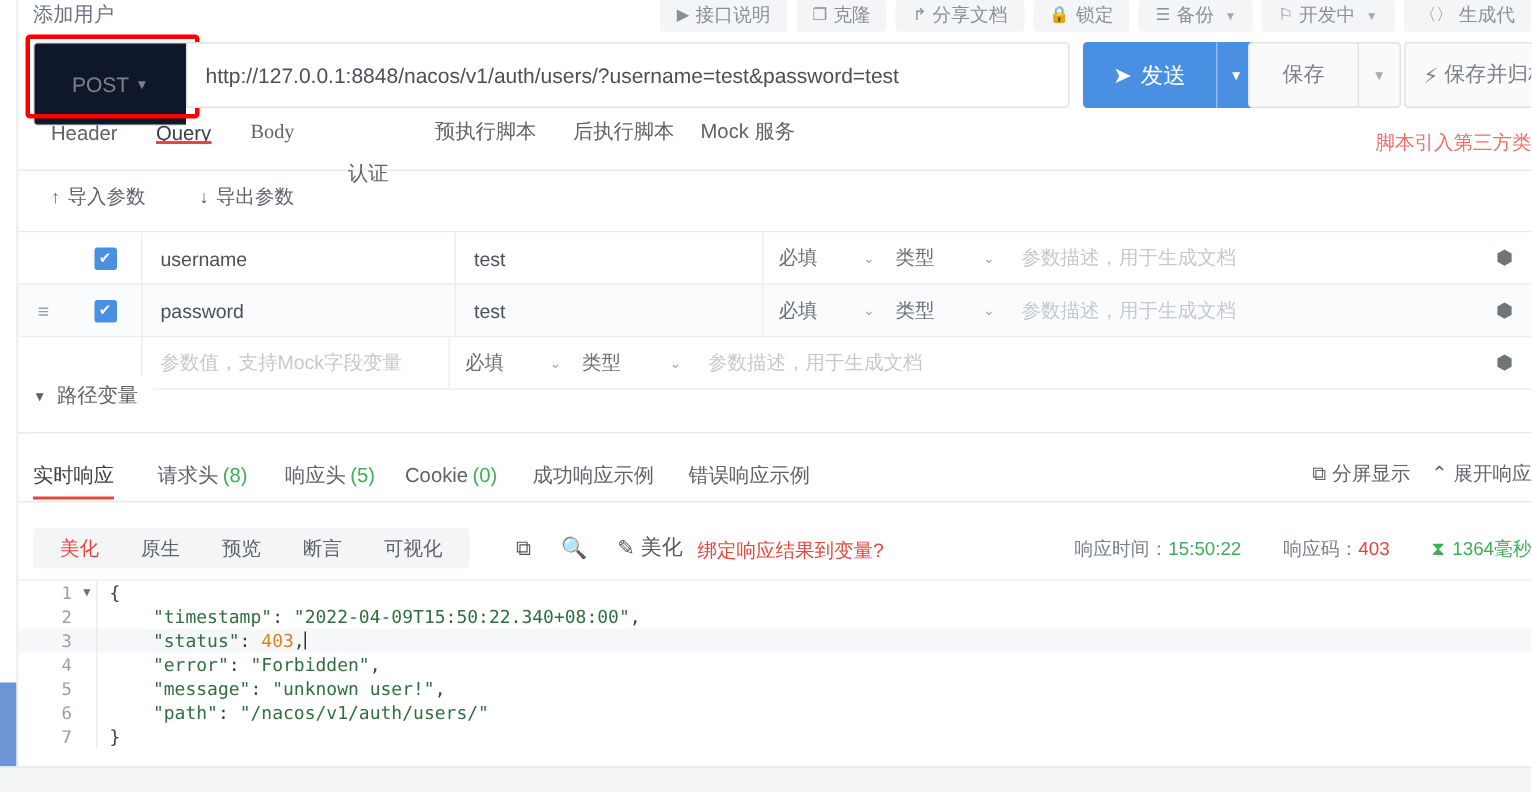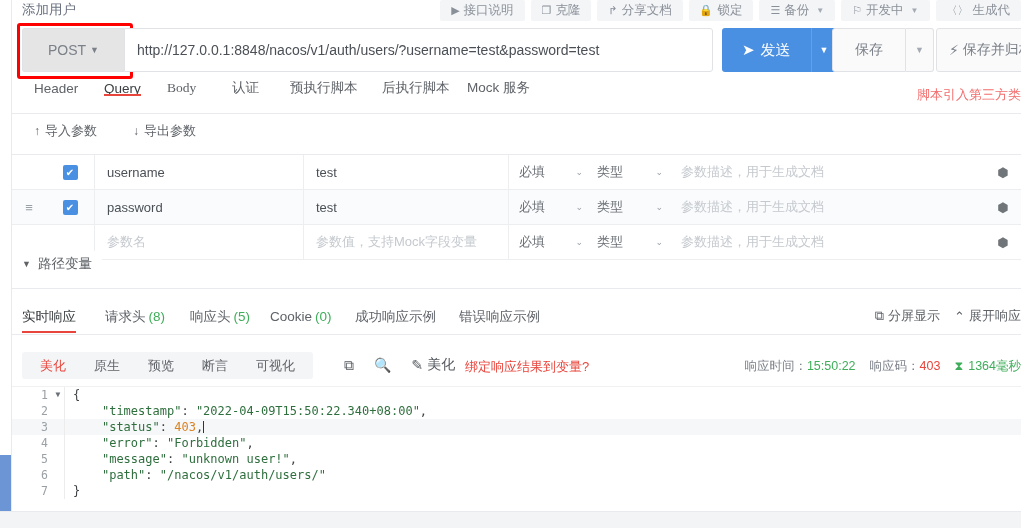--- a/index.html
+++ b/index.html
@@ -87,25 +87,25 @@
     position: absolute;
     left: 12px; top: 28px;
     right: 0; height: 46px;
   }
   .method-wrap {
     position: absolute;
     left: 10px; top: 0;
     width: 102px; height: 44px;
   }
   .method-box {
-    width: 102px; height: 44px;
+    width: 102px; height: 56px;
     border: 1px solid #e0e2e6;
     border-right: none;
     border-radius: 3px 0 0 3px;
-    background: #e5e5e5;
+    background: #0f172a;
     display: flex;
     align-items: center;
     justify-content: center;
     gap: 4px;
     color: #7b8189;
     font-size: 14px;
     cursor: pointer;
     box-sizing: border-box;
   }
   .method-box .caret { font-size: 9px; }
@@ -449,21 +449,21 @@
     position: absolute;
     left: 453px; top: 10px;
     font-size: 13px;
     color: #e8453c;
     cursor: pointer;
     white-space: nowrap;
   }
   .res-meta {
     position: absolute;
     right: 0; top: 10px;
-    display: flex; align-items: center; gap: 14px;
+    display: flex; align-items: center; gap: 28px;
     font-size: 12.5px;
     white-space: nowrap;
   }
   .res-meta .lbl { color: #7b8189; }
   .res-meta .ok { color: #3fae5a; }
   .res-meta .err { color: #e8453c; }
   .res-meta .ms { color: #3fae5a; display: flex; align-items: center; gap: 5px; }
 
   
   .code-wrap {
@@ -614,21 +614,21 @@
     <div class="script-link">脚本引入第三方类</div>
   <div class="tab" style="left: 22px;">
         <span>Header</span>
       </div>
       <div class="tab active" style="left: 92px;">
         <span>Query</span>
       </div>
       <div class="tab" style="left: 155px; font-family: Liberation Serif, serif;">
         <span>Body</span>
       </div>
-      <div class="tab" style="left: 220px;">
+      <div class="tab" style="left: 220px; margin-top: 28px;">
         <span>认证</span>
       </div>
       <div class="tab" style="left: 278px;">
         <span>预执行脚本</span>
       </div>
       <div class="tab" style="left: 370px;">
         <span>后执行脚本</span>
       </div>
       <div class="tab" style="left: 455px;">
         <span>Mock 服务</span>
@@ -691,23 +691,20 @@
           <span class="sel-caret">⌄</span>
         </div>
         <div class="c-desc">
           <span class="ph">参数描述，用于生成文档</span>
         </div>
         <div class="c-icon">⬢</div>
       </div>
       <div class="prow ghost">
         <div class="c-drag"></div>
         <div class="c-check"></div>
-        <div class="c-name">
-          <span class="ph">参数名</span>
-        </div>
         <div class="c-val">
           <span class="ph">参数值，支持Mock字段变量</span>
         </div>
         <div class="c-req">
           <span class="sel-label">必填</span>
           <span class="sel-caret">⌄</span>
         </div>
         <div class="c-type">
           <span class="sel-label">类型</span>
           <span class="sel-caret">⌄</span>

